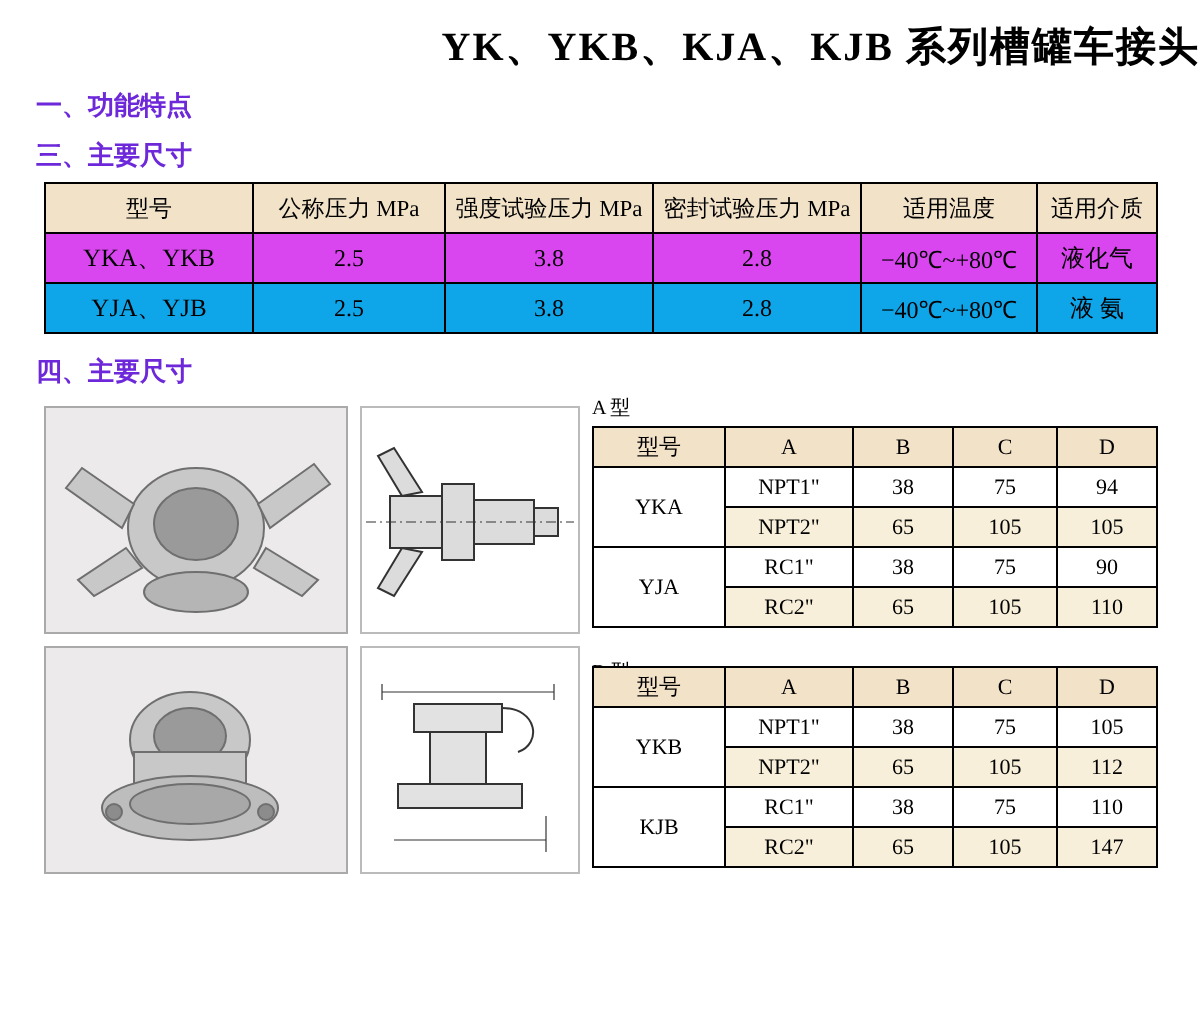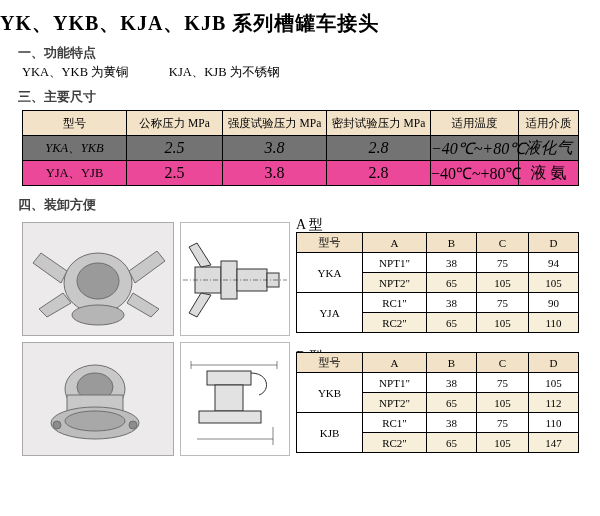--- a/index.html
+++ b/index.html
@@ -7,30 +7,30 @@
     width:600px;height:516px;
     background:#ffffff;
     font-family:"Liberation Serif", serif;
     color:#000;
     position:relative;
     overflow:hidden;
   }
   .page{position:relative;width:600px;height:516px;}
 
   .title{
-    text-align:left;
+    text-align:right;
     font-size:20px;
     font-weight:bold;
     letter-spacing:1px;
     margin:10px 0 6px 0;
     font-family:"Liberation Serif", serif;
   }
 
   .sec-head{
-    color:#404040;
+    color:#6d28d9;
     font-weight:bold;
     font-size:13px;
     margin:7px 0 2px 18px;
   }
   .body-text{
     font-size:12.5px;
     line-height:17px;
     margin:0 22px 0 22px;
     text-indent:24px;
   }
@@ -43,51 +43,51 @@
   
   table{border-collapse:collapse;}
   .spec{
     margin:4px 0 0 22px;
     width:556px;
     table-layout:fixed;
   }
   .spec td{
     border:1px solid #000;
     text-align:center;
-    font-size:16px;
+    font-size:12px;
     height:24px;
     padding:0;
   }
   .spec .hdr td{
     background:#f2e2c8;
     font-size:11.5px;
   }
-  .spec .r1 td{background:#737373;font-style:italic;}
-  .spec .r2 td{background:#ec4899;}
+  .spec .r1 td{background:#d946ef;}
+  .spec .r2 td{background:#0ea5e9;}
   .spec .lbl{font-size:12.5px;}
 
   
   .dim-wrap{position:relative;margin-top:4px;}
 
   .photo{
     position:absolute;
     border:1px solid #aaa;
     background:#efefef;
     overflow:hidden;
   }
   .draw{
     position:absolute;
     border:1px solid #bbb;
     background:#ffffff;
     overflow:hidden;
   }
 
   .type-label{
     position:absolute;
-    font-size:14px;
+    font-size:10px;
   }
 
   .dtab{
     position:absolute;
     border-collapse:collapse;
     table-layout:fixed;
   }
   .dtab td{
     border:1px solid #000;
     text-align:center;
@@ -103,25 +103,20 @@
 </style>
 </head>
 <body>
 
 <div class="page">
 
   <div class="title">YK、YKB、KJA、KJB 系列槽罐车接头</div>
 
   <div class="sec-head">一、功能特点</div>
 
-  <div class="mat-line">
-    <span>YKA、YKB 为黄铜</span>
-    <span class="gap"></span>
-    <span>KJA、KJB 为不锈钢</span>
-  </div>
 
   <div class="sec-head">三、主要尺寸</div>
 
   <table class="spec">
     <colgroup>
       <col style="width:104px">
         <col style="width:96px">
         <col style="width:104px">
       <col style="width:104px">
         <col style="width:88px">
@@ -148,21 +143,21 @@
       <td class="lbl">YJA、YJB</td>
       <td>2.5</td>
       <td>3.8</td>
       <td>2.8</td>
       <td>−40℃~+80℃</td>
       <td>液 氨</td>
     </tr>
   </tbody>
     </table>
 
-  <div class="sec-head" style="margin-top:10px;">四、装卸方便</div>
+  <div class="sec-head" style="margin-top:10px;">四、主要尺寸</div>
 
   <div class="dim-wrap">
 
     <div class="photo" style="left:22px;top:4px;width:150px;height:112px;">
       <svg width="150" height="112" viewBox="0 0 150 112">
         <rect x="0" y="0" width="150" height="112" fill="#eceaea"></rect>
         <g stroke="#6f6f6f" stroke-width="1" fill="#c8c8c8">
           <ellipse cx="75" cy="60" rx="34" ry="30"></ellipse>
           <ellipse cx="75" cy="58" rx="21" ry="18" fill="#9a9a9a"></ellipse>
           <path d="M44 48 L18 30 L10 40 L38 60 Z"></path>

